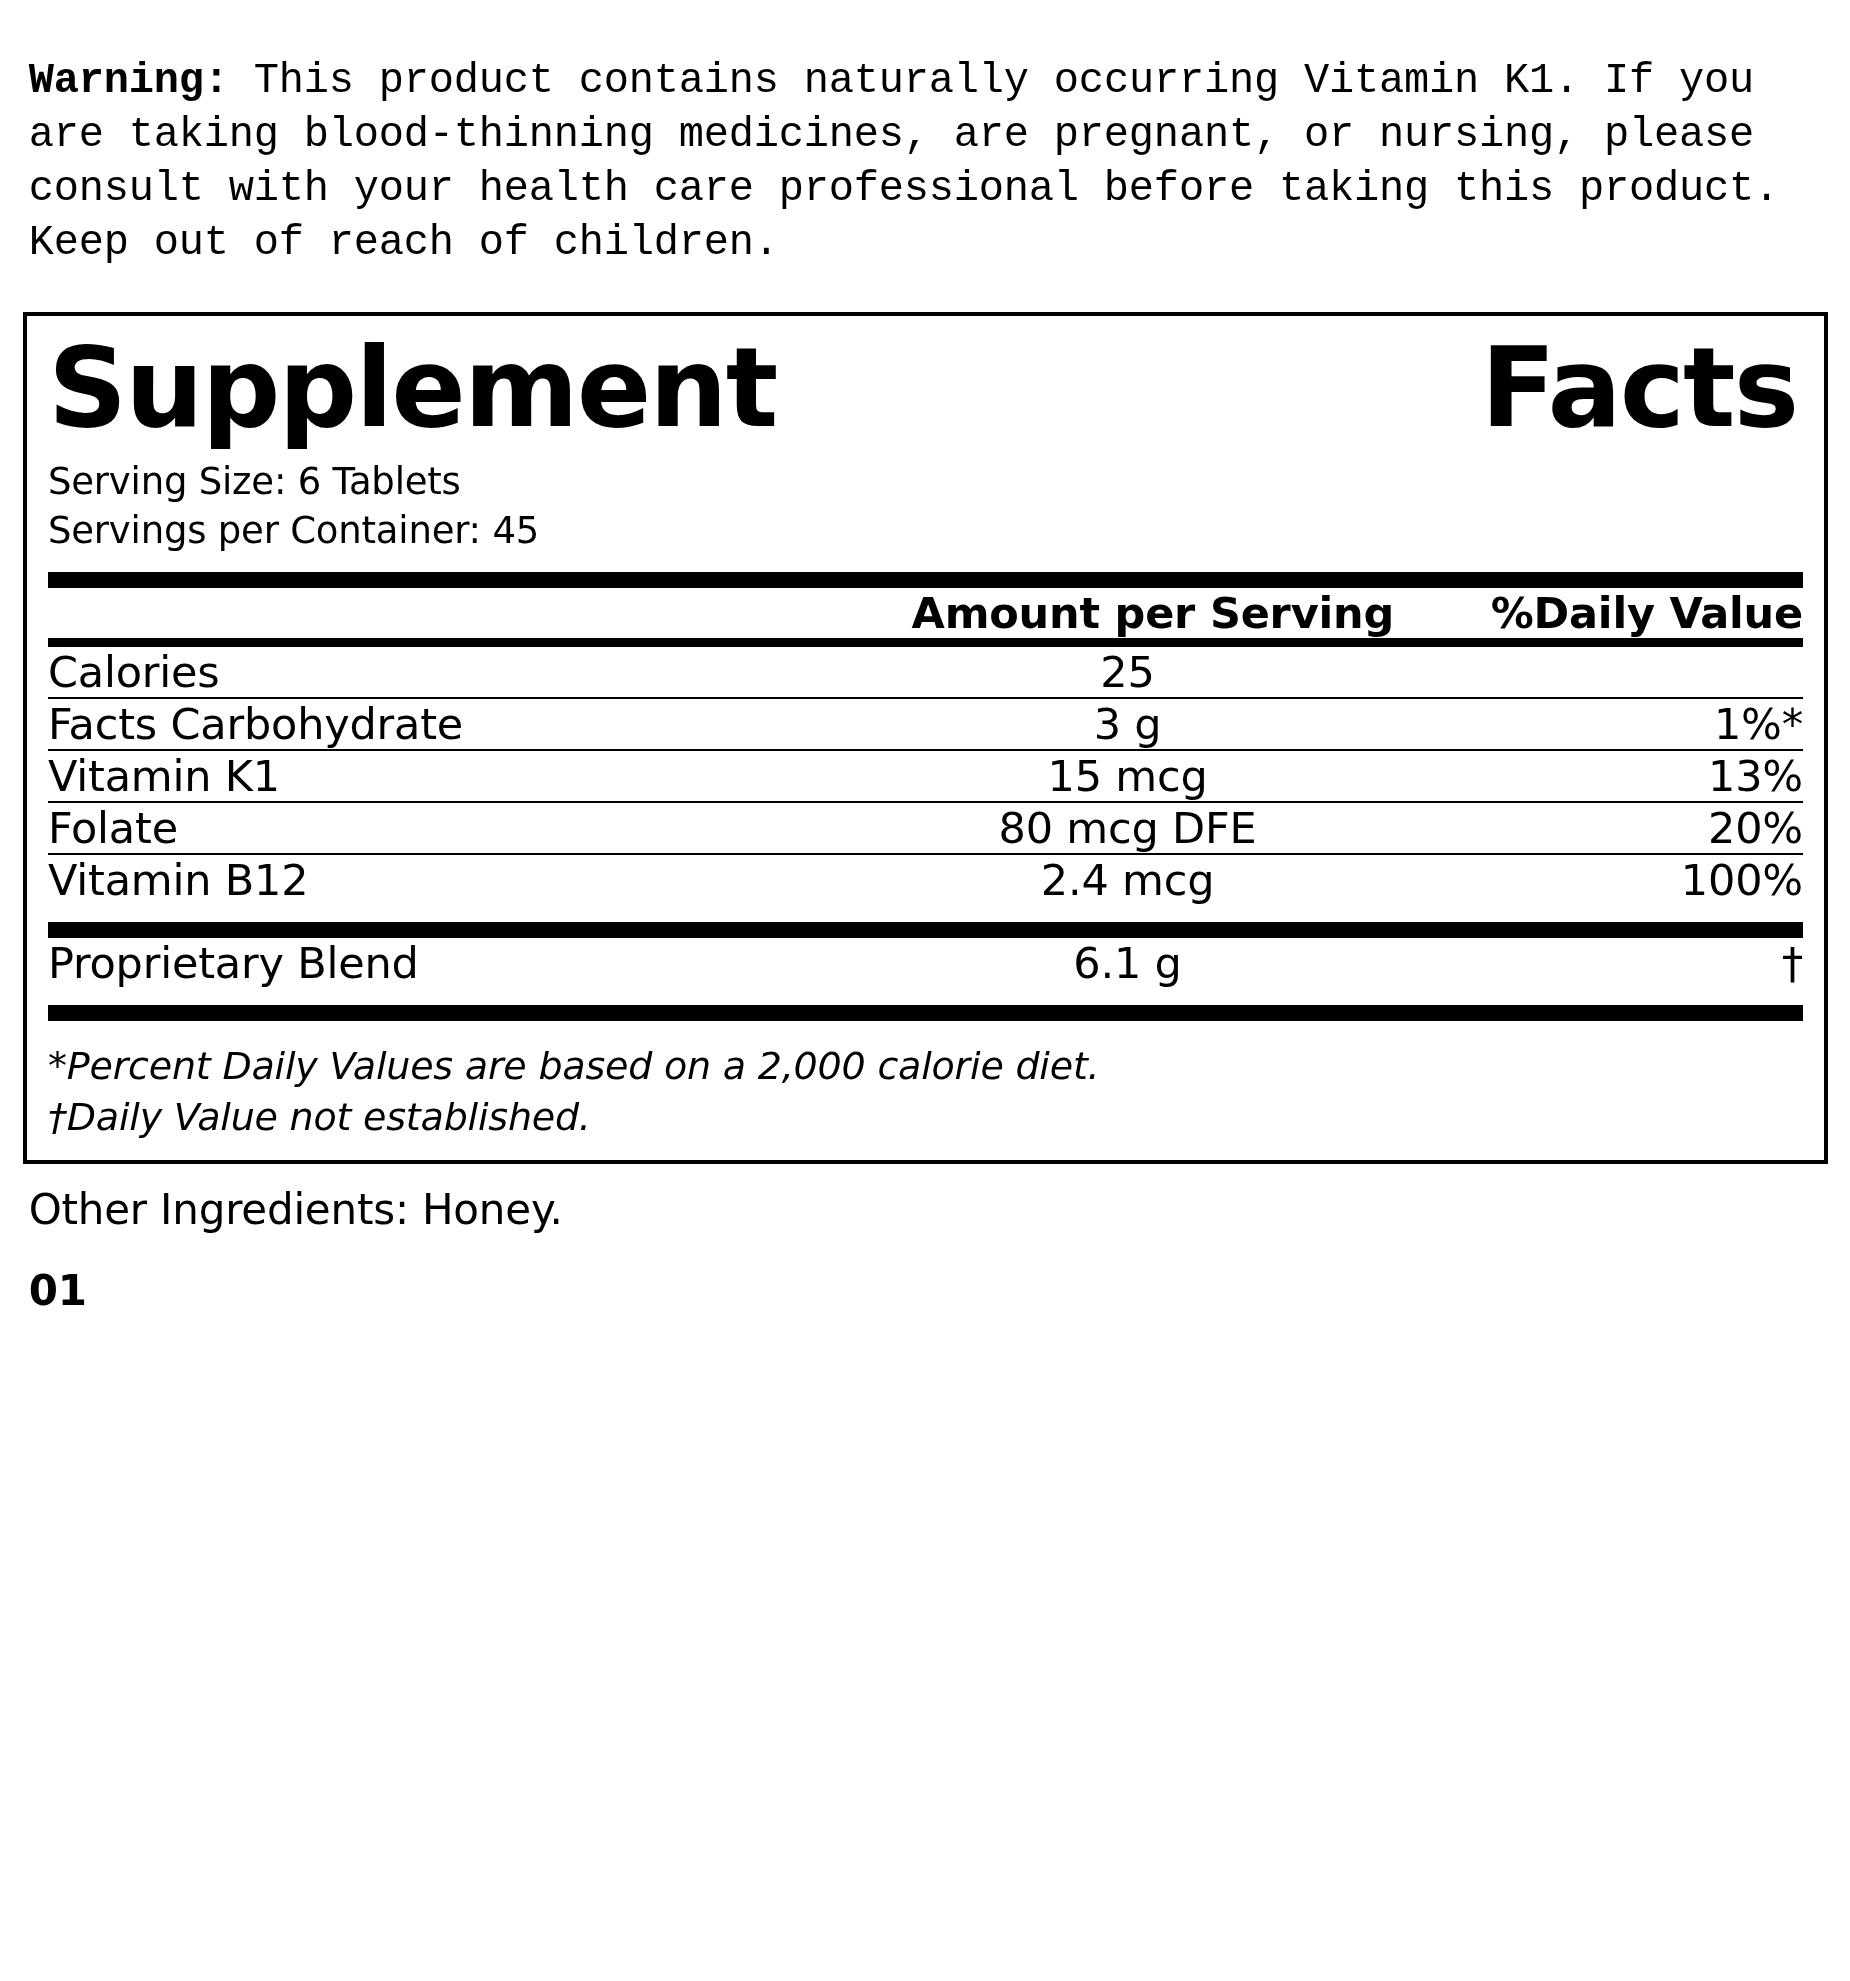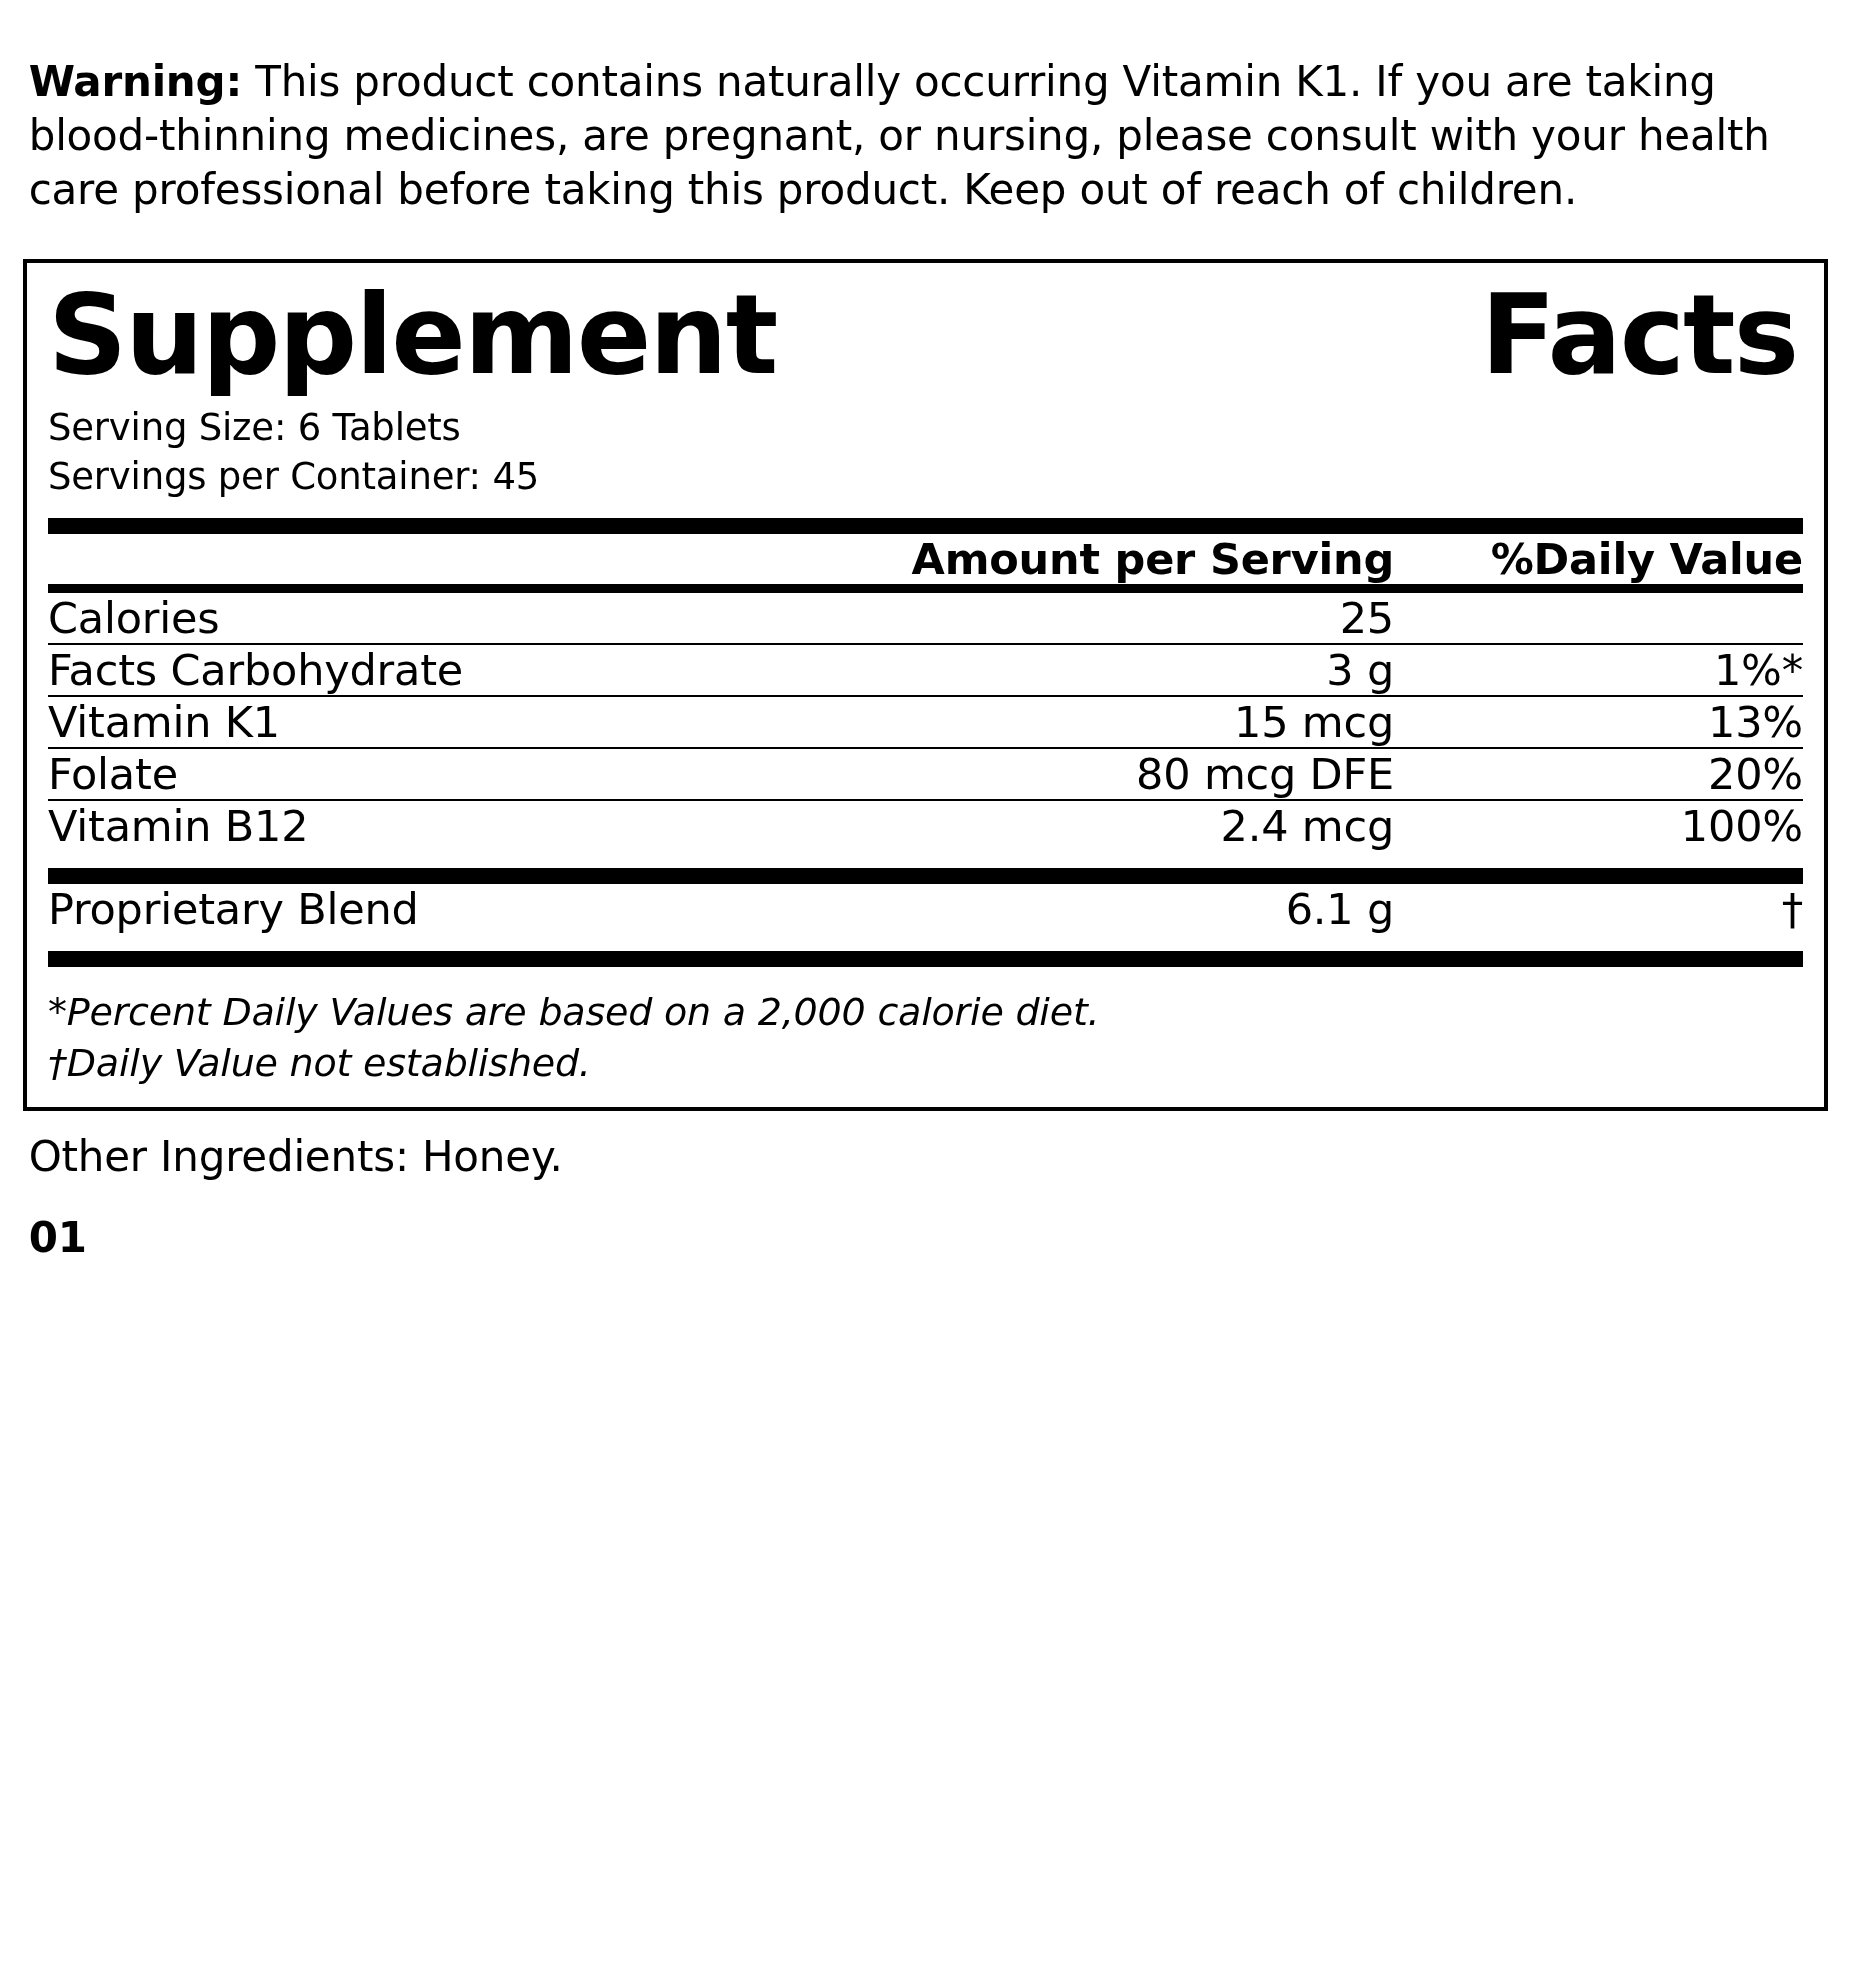--- a/index.html
+++ b/index.html
@@ -22,20 +22,21 @@
     padding: 0 23px;
   }
 
   
   .warning {
     font-size: 42px;
     line-height: 1.28;
     letter-spacing: -0.2px;
     padding: 13.3px 5.7px 0 5.7px;
     max-width: 1788px;
+    font-family: Liberation Mono, monospace;
   }
   .warning b {
     font-weight: bold;
   }
 
   
   .panel {
     border: 4.8px solid #000;
     margin-top: 17px;
     padding: 9.5px 21px 17px 21px;
@@ -89,21 +90,21 @@
   }
   .hdr-amount {
     text-align: right;
     width: 533px;
   }
   .hdr-dv {
     text-align: right;
     width: 409px;
   }
   .col-name   { text-align: left; }
-  .col-amount { text-align: right; width: 533px; margin-top: 11px; }
+  .col-amount { text-align: center; width: 533px; margin-top: 11px; }
   .col-dv     { text-align: right; width: 409px; }
 
   .nutrient-row td {
     padding: 8.6px 0 8.6px 0;
     border-bottom: 2.9px solid #000;
   }
   .nutrient-row.last td {
     border-bottom: none;
   }
 

